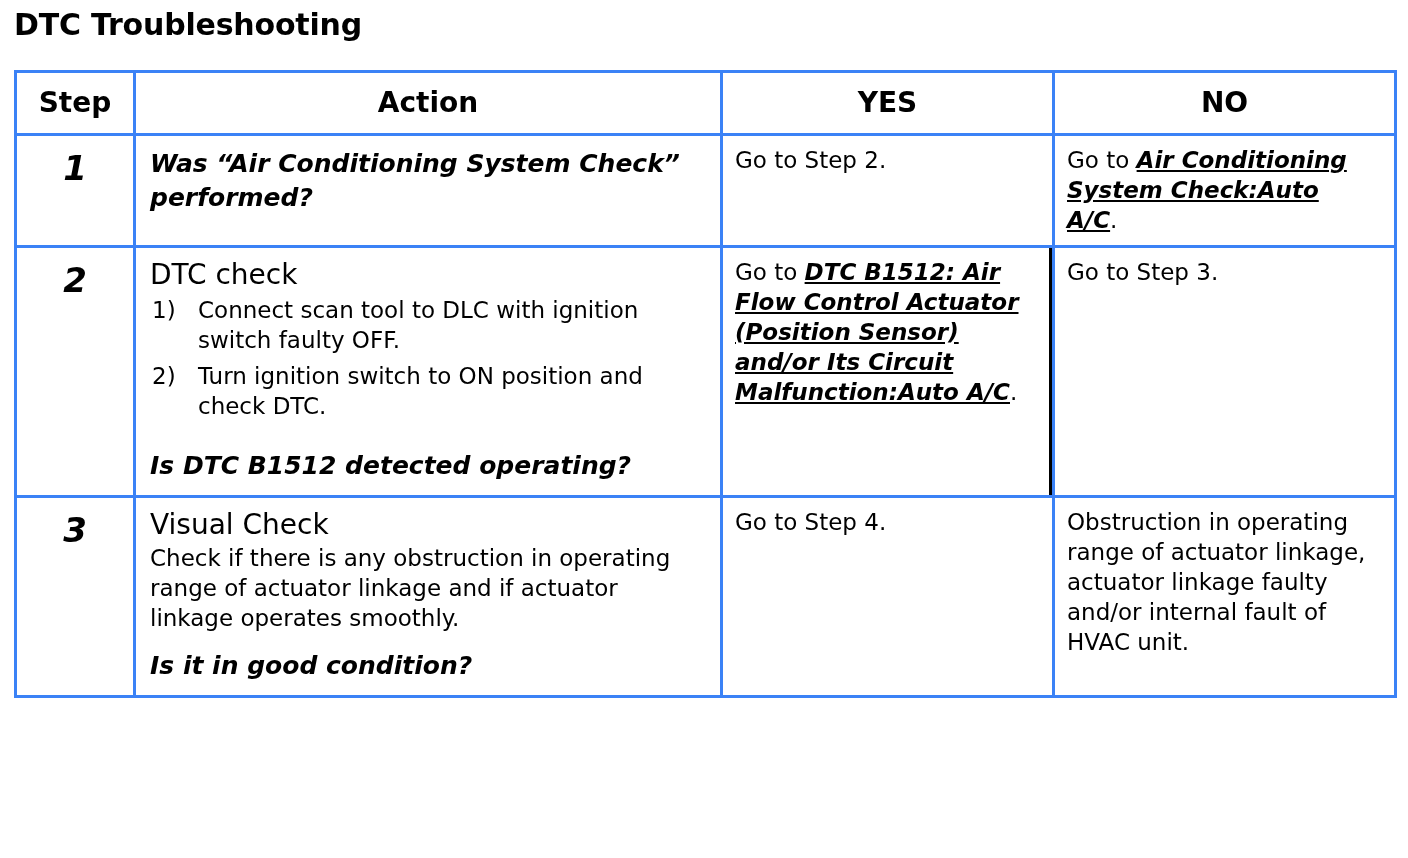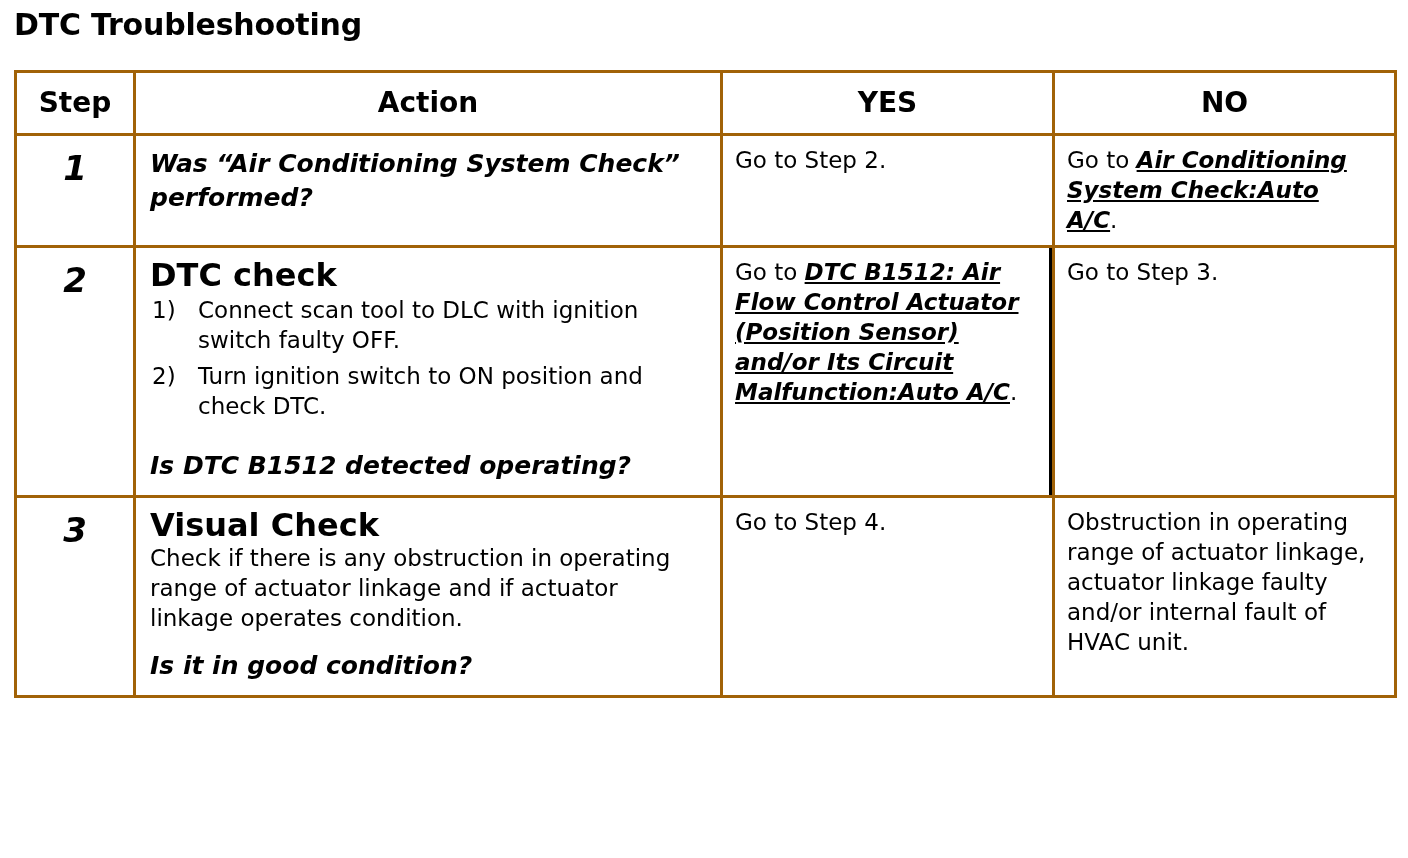--- a/index.html
+++ b/index.html
@@ -18,21 +18,21 @@
   }
 
   table.tbl{
     position:absolute;left:14px;top:70px;
     width:1380px;
     border-collapse:collapse;
     table-layout:fixed;
     background:#fff;
   }
   table.tbl td,table.tbl th{
-    border:3px solid #a16207;
+    border:3px solid #3b82f6;
     padding:0;
     vertical-align:top;
     text-align:left;
     font-weight:normal;
   }
 
   col.c-step{width:119px;}
   col.c-action{width:587px;}
   col.c-yes{width:332px;}
   col.c-no{width:342px;}
@@ -58,21 +58,21 @@
   .cell-action{
     padding:11px 20px 12px 14px;
     font-size:24px;line-height:32px;
   }
 
   .q-bold-italic{
     font-weight:bold;font-style:italic;
     font-size:25px;line-height:34px;
   }
   .hdr-sub{
-    font-weight:bold;font-size:32px;line-height:32px;
+    font-weight:normal;font-size:28px;line-height:32px;
     margin-bottom:2px;
   }
   .body-text{font-size:23px;line-height:30px;}
 
   ol.steplist{
     list-style:none;margin:4px 0 0 0;padding:0;
   }
   ol.steplist li{
     position:relative;
     padding-left:48px;
@@ -184,21 +184,21 @@
         </td>
       </tr>
 
       <tr>
         <td>
           <div class="stepnum">3</div>
         </td>
         <td>
           <div class="cell cell-action">
             <div class="hdr-sub">Visual Check</div>
-            <div class="body-text">Check if there is any obstruction in operating range of actuator linkage and if actuator linkage operates condition.</div>
+            <div class="body-text">Check if there is any obstruction in operating range of actuator linkage and if actuator linkage operates smoothly.</div>
             <div class="gap-sm"></div>
             <div class="q-bold-italic">Is it in good condition?</div>
           </div>
         </td>
         <td>
           <div class="cell">
             <span class="body-text">Go to Step 4.</span>
           </div>
         </td>
         <td>

